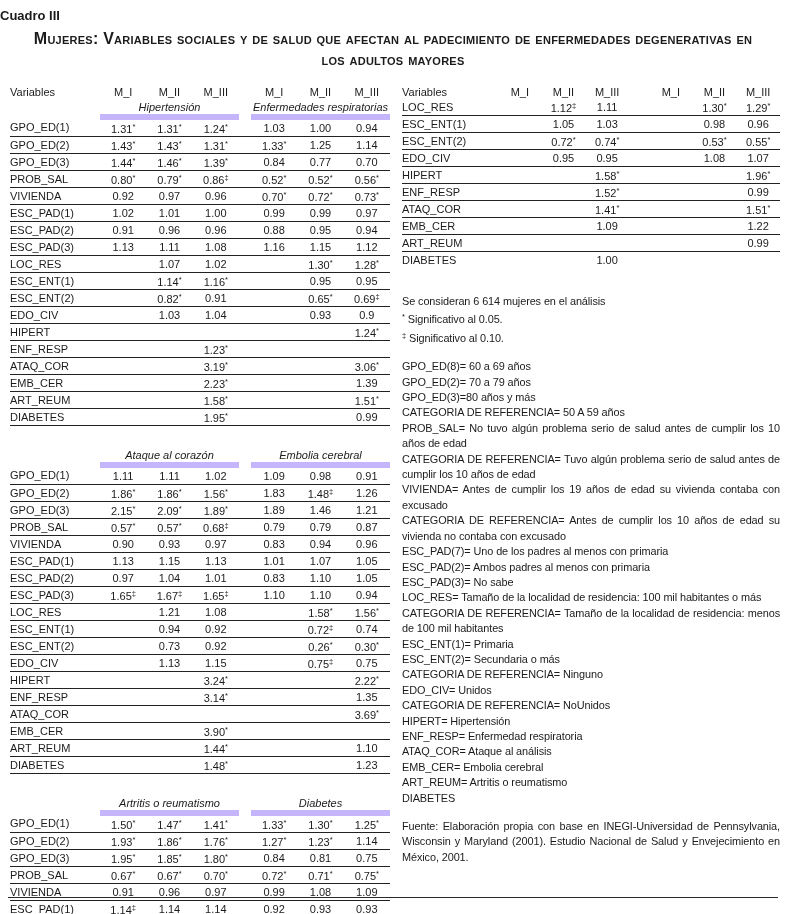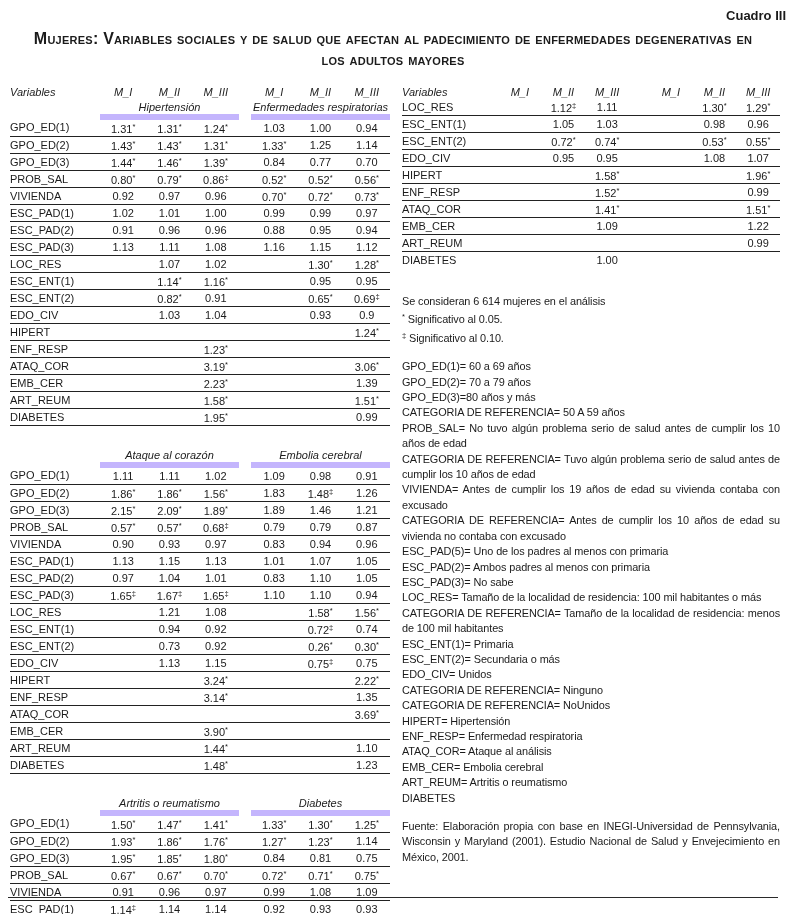--- a/index.html
+++ b/index.html
@@ -7,21 +7,21 @@
     position:relative;
     width:786px;height:914px;
     background:#ffffff;
     color:#1b1b1b;
     font-family:"Liberation Sans", sans-serif;
     overflow:hidden;
   }
   
   .titles{padding-top:8px;}
   .kicker{
-    text-align:right;font-weight:bold;font-size:13px;line-height:15px;
+    text-align:left;font-weight:bold;font-size:13px;line-height:15px;
   }
   .title{
     text-align:center;font-weight:bold;font-variant:small-caps;
     font-size:16px;line-height:21px;letter-spacing:0.25px;
     max-width:744px;margin:5px auto 0 auto;
   }
   
   .col-left{position:absolute;left:10px;top:84px;width:380px;}
   .col-right{position:absolute;left:402px;top:84px;width:378px;}
   
@@ -34,21 +34,21 @@
     padding:0;height:16px;vertical-align:middle;
     overflow:hidden;white-space:nowrap;
   }
   .stat-table col.var{width:90px;}
   .stat-table col.gap{width:12px;}
   .stat-table.variant-right col.var{width:96px;}
   .stat-table.variant-right col.gap{width:20px;}
   .stat-table td.var{text-align:left;}
   .stat-table td.val{text-align:center;}
   .stat-table tr.rule td{border-bottom:1px solid #222;}
-  .stat-table tr.head td{font-style:italic;height:15px;}
+  .stat-table tr.head td{height:15px;}
   .stat-table td.group-label{
     font-style:italic;text-align:center;
     border-bottom:6px solid #c4b5fd;height:15px;
   }
   .sup{font-size:7.5px;vertical-align:4px;letter-spacing:0;}
   
   .notes{
     margin-top:26px;font-size:10.9px;line-height:15.4px;
     letter-spacing:-0.1px;text-align:justify;
   }
@@ -699,37 +699,37 @@
           </tbody>
         </table>
       </div>
     <div id="notes-host" class="notes">
         <div class="block">
           <p>Se consideran 6 614 mujeres en el análisis</p>
           <p><span class="sup">*</span> Significativo al 0.05.</p>
           <p><span class="sup">‡</span> Significativo al 0.10.</p>
         </div>
         <div class="block">
-          <p>GPO_ED(1)= 60 a 69 años</p>
+          <p>GPO_ED(8)= 60 a 69 años</p>
           <p>GPO_ED(2)= 70 a 79 años</p>
           <p>GPO_ED(3)=80 años y más</p>
           <p>CATEGORIA DE REFERENCIA= 50 A 59 años</p>
           <p>PROB_SAL= No tuvo algún problema serio de salud antes de cumplir los 10 años de edad</p>
           <p>CATEGORIA DE REFERENCIA= Tuvo algún problema serio de salud antes de cumplir los 10 años de edad</p>
           <p>VIVIENDA= Antes de cumplir los 19 años de edad su vivienda contaba con excusado</p>
           <p>CATEGORIA DE REFERENCIA= Antes de cumplir los 10 años de edad su vivienda no contaba con excusado</p>
-          <p>ESC_PAD(5)= Uno de los padres al menos con primaria</p>
+          <p>ESC_PAD(7)= Uno de los padres al menos con primaria</p>
           <p>ESC_PAD(2)= Ambos padres al menos con primaria</p>
           <p>ESC_PAD(3)= No sabe</p>
           <p>LOC_RES= Tamaño de la localidad de residencia: 100 mil habitantes o más</p>
           <p>CATEGORIA DE REFERENCIA= Tamaño de la localidad de residencia: menos de 100 mil habitantes</p>
           <p>ESC_ENT(1)= Primaria</p>
           <p>ESC_ENT(2)= Secundaria o más</p>
+          <p>CATEGORIA DE REFERENCIA= Ninguno</p>
           <p>EDO_CIV= Unidos</p>
-          <p>CATEGORIA DE REFERENCIA= Ninguno</p>
           <p>CATEGORIA DE REFERENCIA= NoUnidos</p>
           <p>HIPERT= Hipertensión</p>
           <p>ENF_RESP= Enfermedad respiratoria</p>
           <p>ATAQ_COR= Ataque al análisis</p>
           <p>EMB_CER= Embolia cerebral</p>
           <p>ART_REUM= Artritis o reumatismo</p>
           <p>DIABETES</p>
         </div>
         <div class="block">
           <p>Fuente: Elaboración propia con base en INEGI-Universidad de Pennsylvania, Wisconsin y Maryland (2001). Estudio Nacional de Salud y Envejecimiento en México, 2001.</p>

